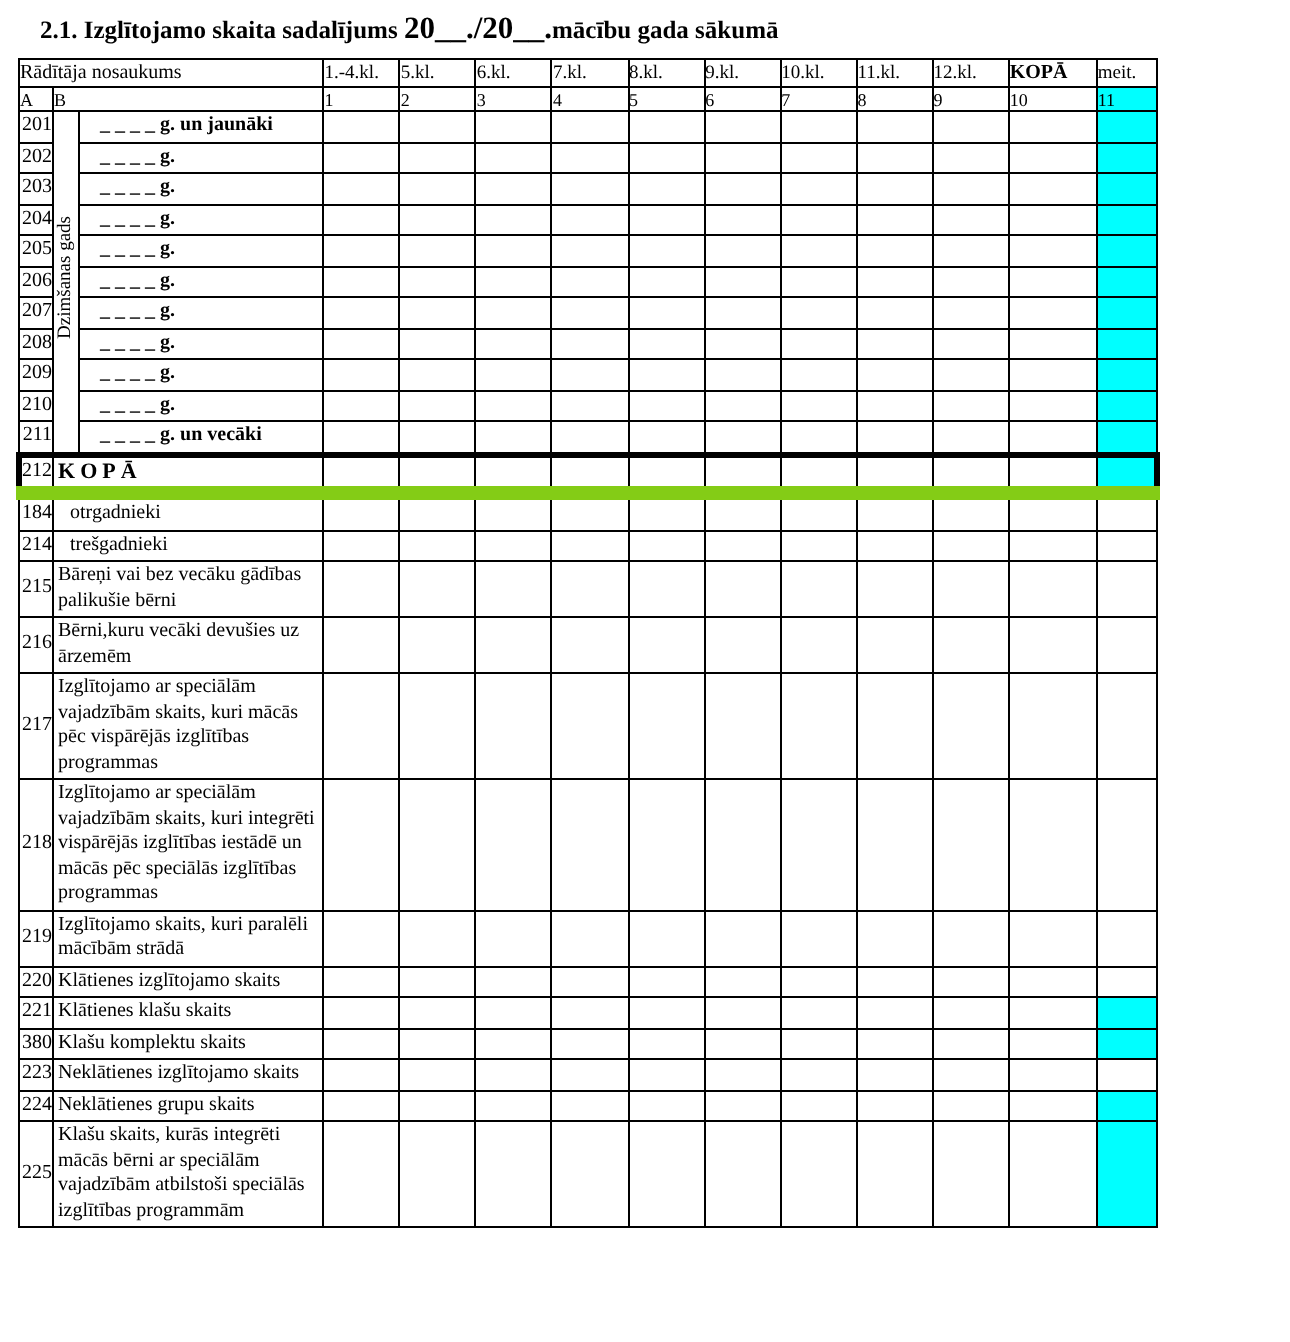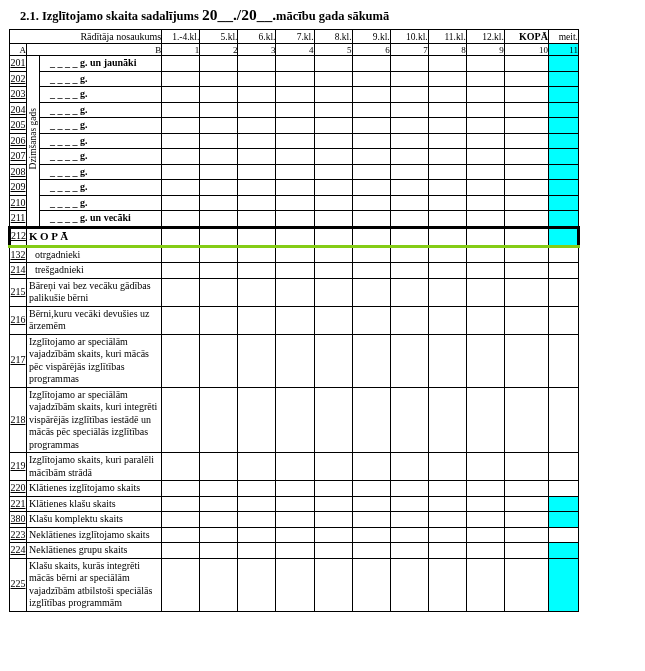--- a/index.html
+++ b/index.html
@@ -10,35 +10,35 @@
     padding: 6px 4px 4px 8px;
     font-family: "Liberation Serif", serif;
     color: #000;
   }
   .title { font-size: 12.5px; font-weight: bold; margin: 0 0 5px 12px; white-space: nowrap; }
   .title .years { font-size: 15.5px; }
 
   table.form { border-collapse: collapse; table-layout: fixed; width: 572px; }
   th, td { border: 1px solid #000; padding: 0 2px; overflow: hidden; }
 
-  thead th { font-weight: normal; font-size: 9.5px; text-align: right; padding: 1px 0; height: 14px; }
+  thead th { font-weight: normal; font-size: 9.5px; text-align: left; padding: 1px 0; height: 14px; }
   th.ind { font-size: 10px; }
   th.kopa-h { font-weight: bold; font-size: 10px; }
   tr.hrow2 th { font-size: 9px; height: 12px; padding: 0; }
 
   tbody tr { height: 15px; }
   tbody td { font-size: 10px; line-height: 12.5px; vertical-align: top; }
-  td.col-a { text-align: center; padding: 0; vertical-align: middle; font-size: 10px; text-decoration: underline; }
+  td.col-a { text-align: right; padding: 0; vertical-align: middle; font-size: 10px; }
   td.col-label { padding: 1px 2px; }
   td.col-label.birth { padding-left: 10px; font-weight: bold; }
   td.col-label.indent { padding-left: 8px; }
   td.bold-label { font-weight: bold; letter-spacing: 2.5px; font-size: 11px; vertical-align: middle; }
 
   tr.kopa-row { height: 19px; }
-  tr.kopa-row td { border-top: 3px solid #000; border-bottom: 3px solid #84cc16; }
+  tr.kopa-row td { border-top: 3px solid #000; border-bottom: 7px solid #84cc16; }
   tr.kopa-row td:first-child { border-left: 3px solid #000; }
   tr.kopa-row td:last-child { border-right: 3px solid #000; }
 
   td.vertical-cell { padding: 0; text-align: center; vertical-align: middle; }
   td.vertical-cell span {
     writing-mode: vertical-rl;
     transform: rotate(180deg);
     display: inline-block;
     font-size: 9.5px;
     white-space: nowrap;
@@ -277,21 +277,21 @@
           <td class="data-cell"></td>
           <td class="data-cell"></td>
           <td class="data-cell"></td>
           <td class="data-cell"></td>
           <td class="data-cell"></td>
           <td class="data-cell"></td>
           <td class="data-cell"></td>
           <td class="data-cell cyan" style="background-color: rgb(0, 255, 255);"></td>
         </tr>
         <tr>
-          <td class="col-a">132</td>
+          <td class="col-a">184</td>
           <td class="col-label indent" colspan="2">otrgadnieki</td>
           <td class="data-cell"></td>
           <td class="data-cell"></td>
           <td class="data-cell"></td>
           <td class="data-cell"></td>
           <td class="data-cell"></td>
           <td class="data-cell"></td>
           <td class="data-cell"></td>
           <td class="data-cell"></td>
           <td class="data-cell"></td>

